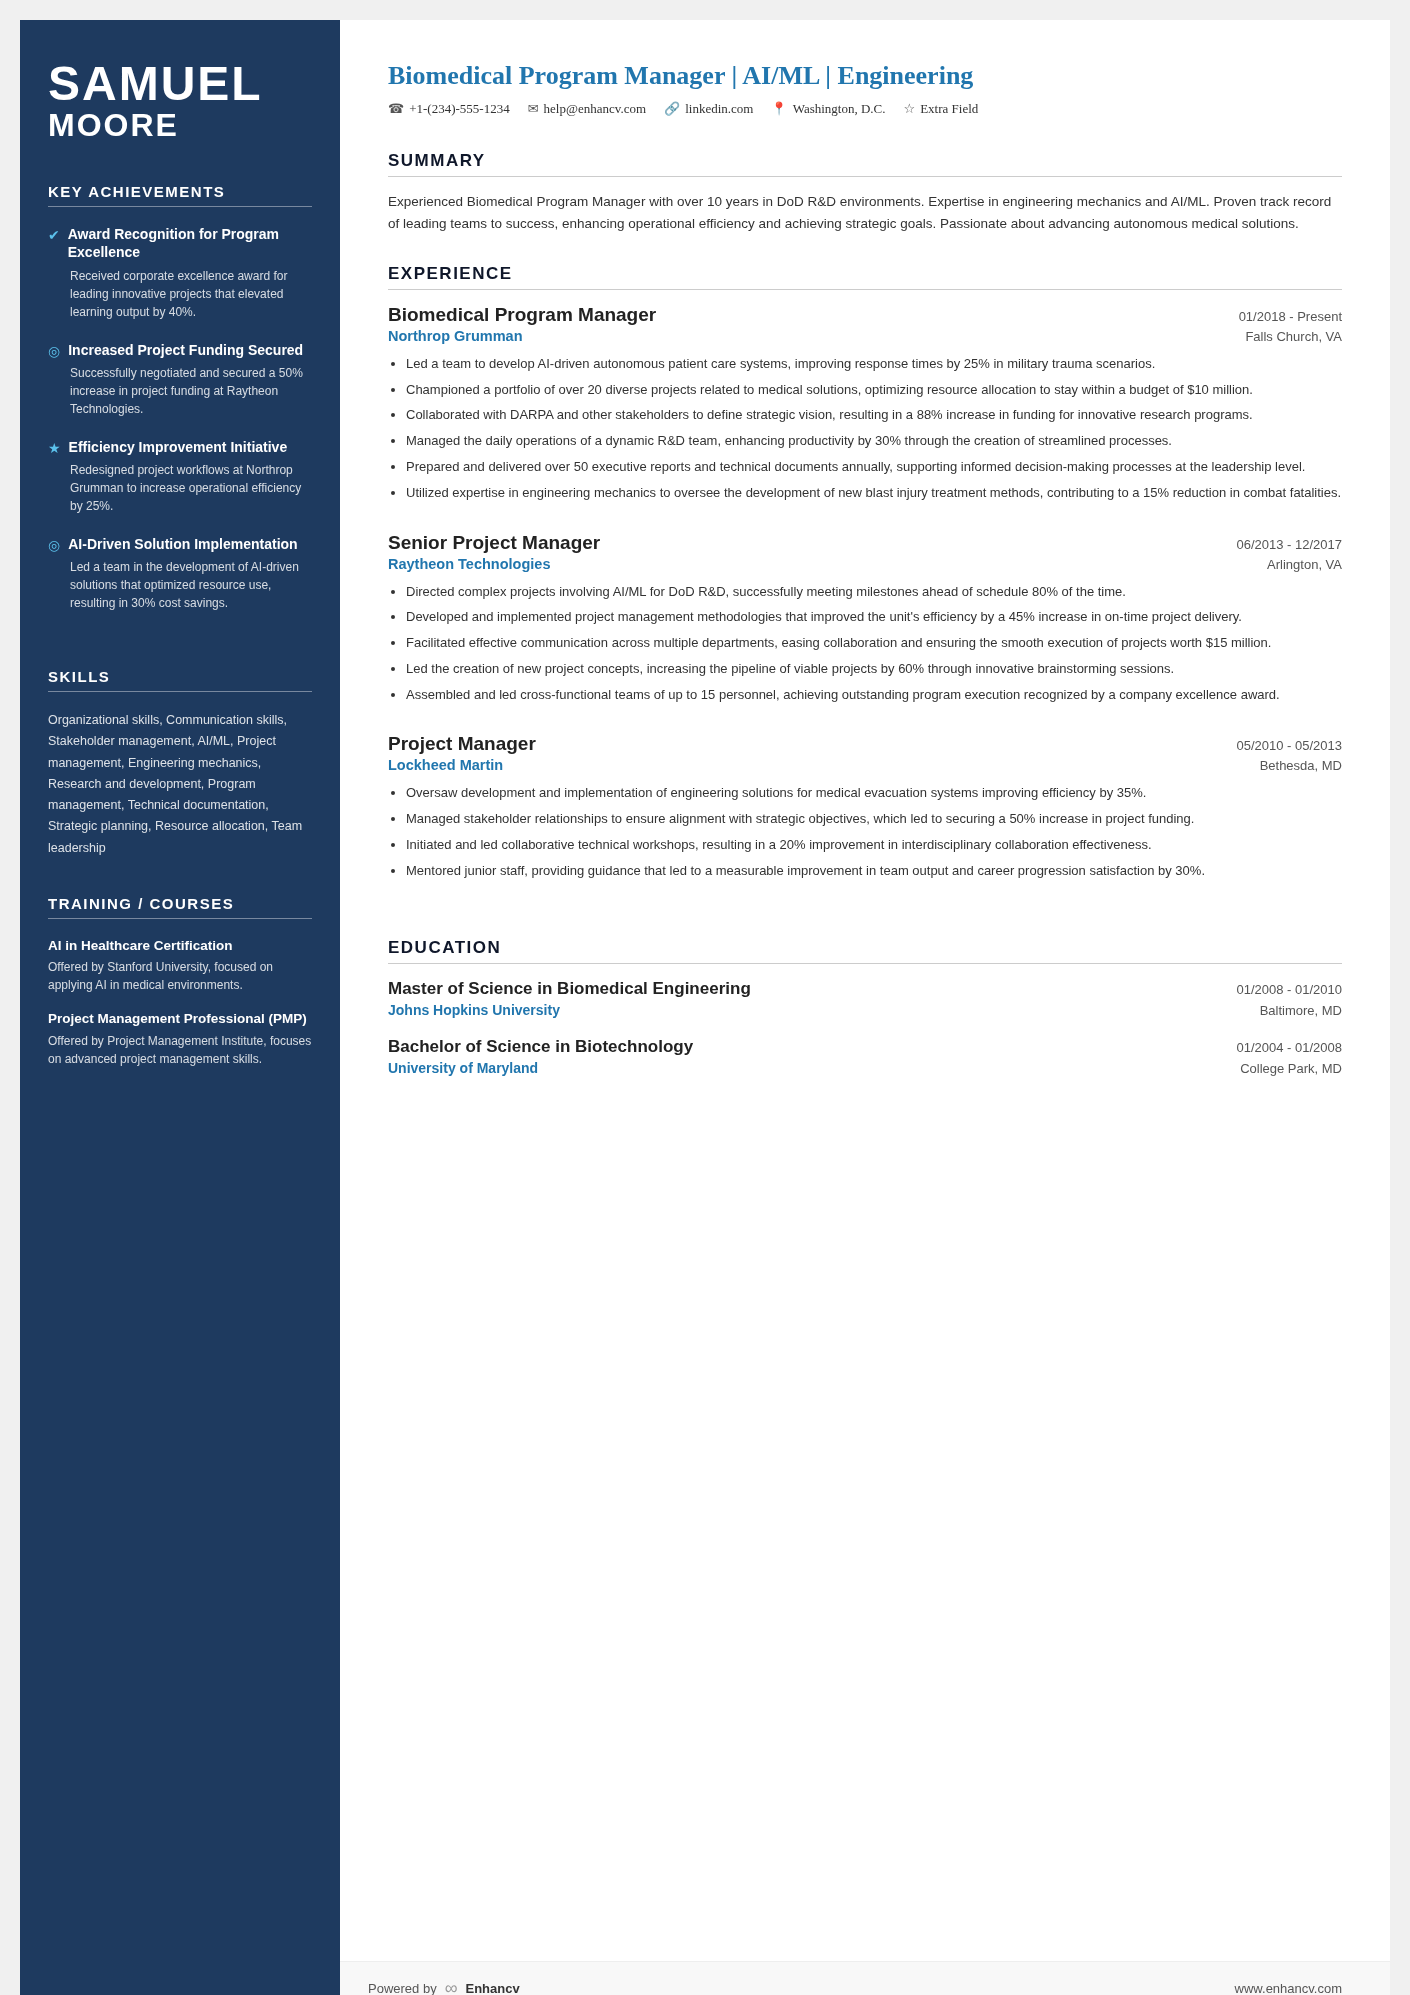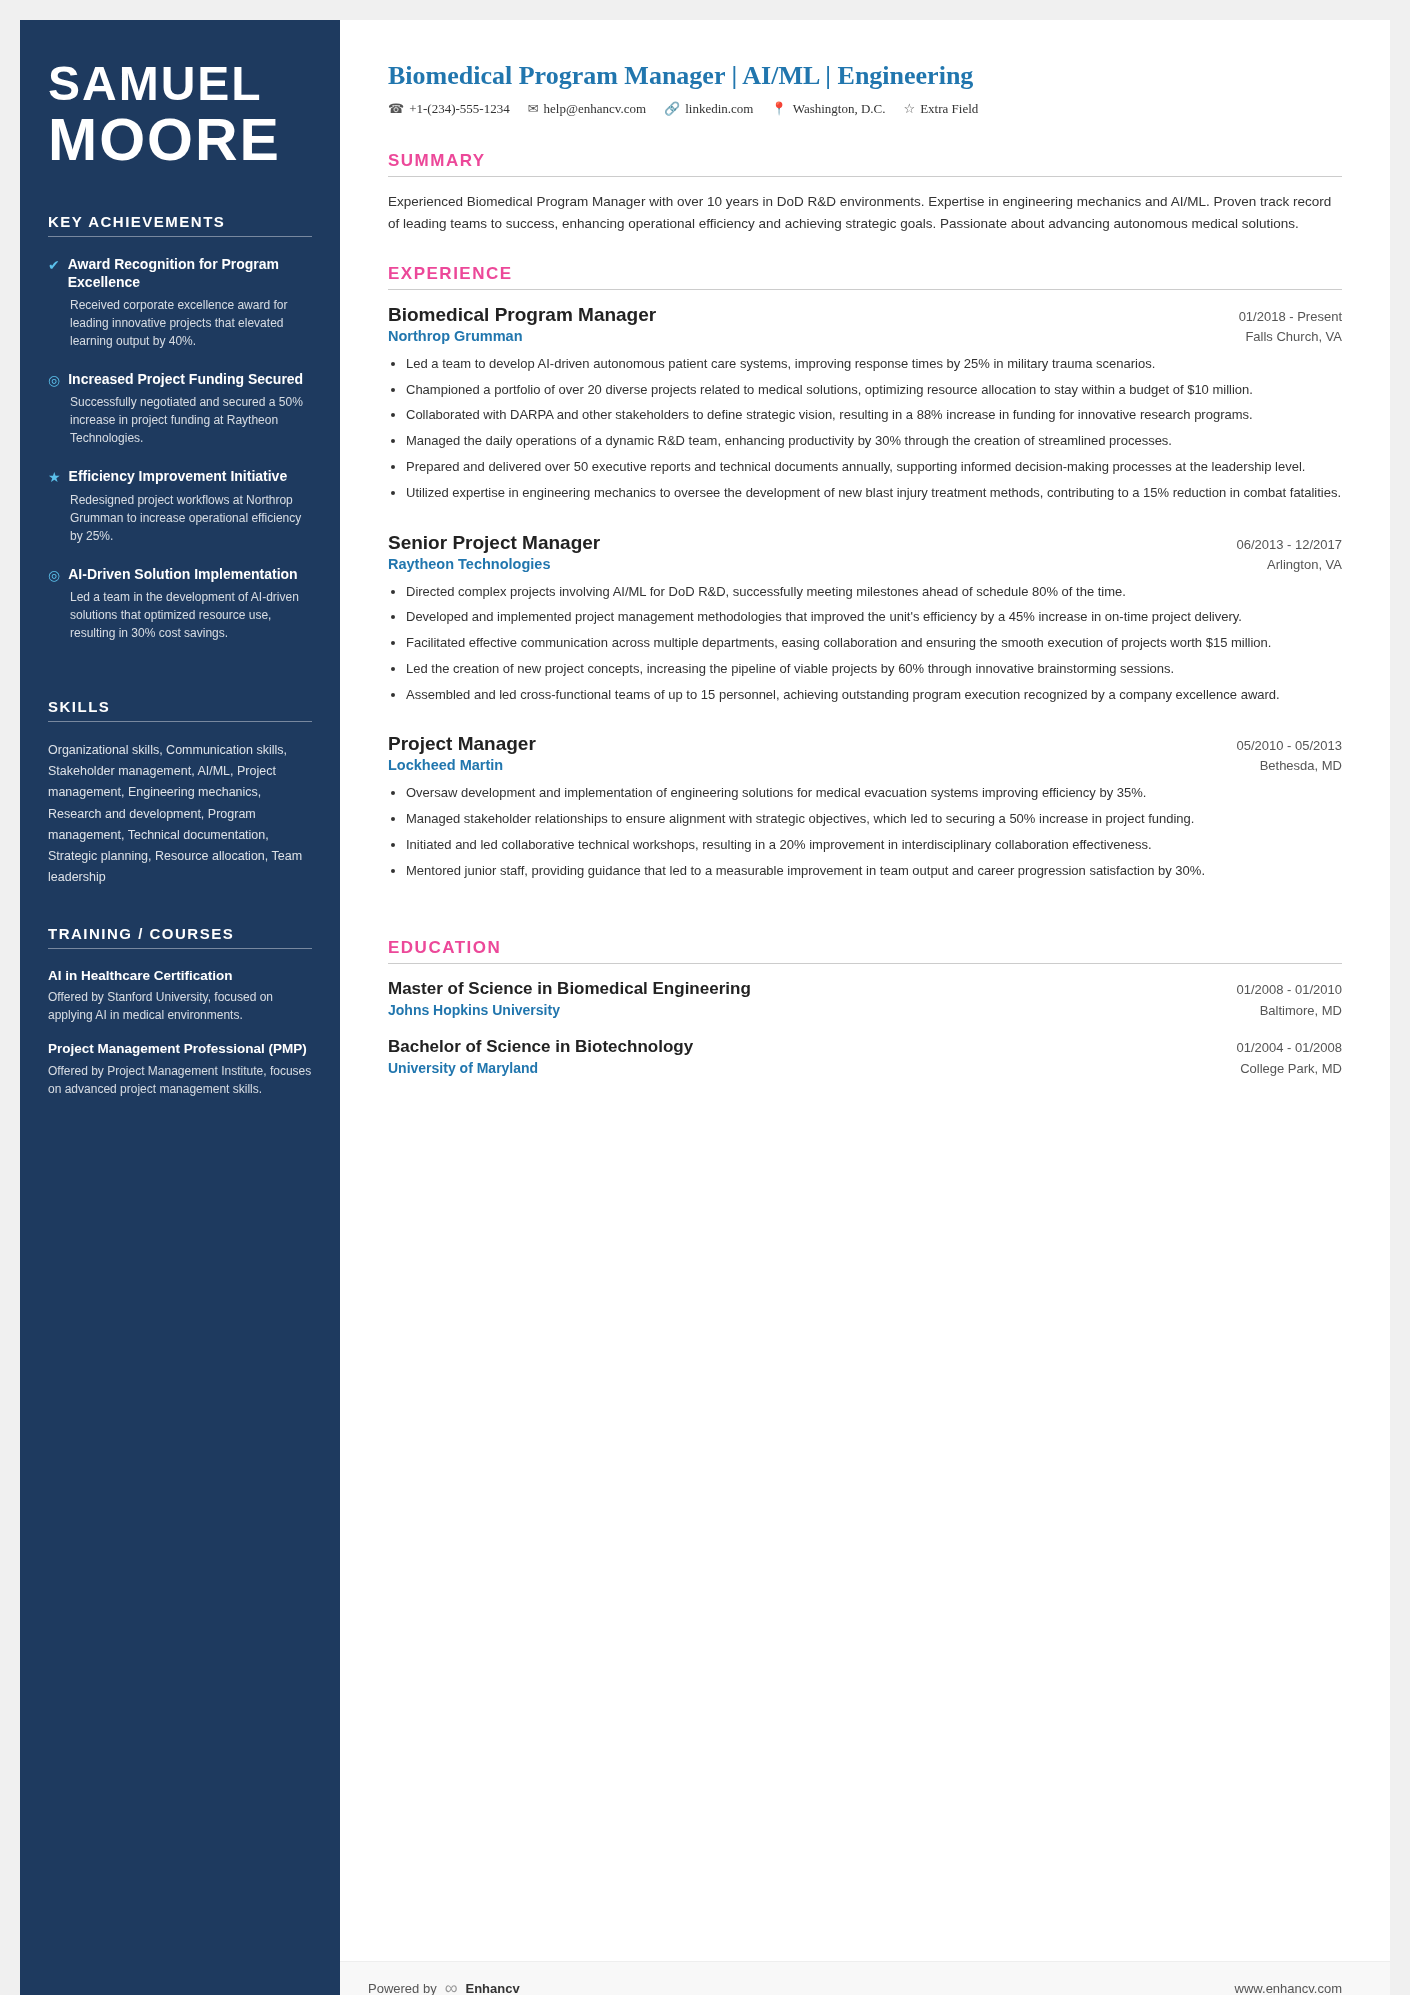--- a/index.html
+++ b/index.html
@@ -31,21 +31,21 @@
       margin-bottom: 40px;
     }
     .name-first {
       font-size: 48px;
       font-weight: 900;
       letter-spacing: 2px;
       line-height: 1;
       text-transform: uppercase;
     }
     .name-last {
-      font-size: 59px;
+      font-size: 32px;
       font-weight: 900;
       letter-spacing: 2px;
       line-height: 1.1;
       text-transform: uppercase;
     }
     .sidebar-section-title {
       font-size: 15px;
       font-weight: 700;
       letter-spacing: 1.5px;
       text-transform: uppercase;
@@ -137,21 +137,21 @@
     }
     .contact-icon {
       font-size: 13px;
       color: #555;
     }
     .main-section-title {
       font-size: 17px;
       font-weight: 700;
       letter-spacing: 1.5px;
       text-transform: uppercase;
-      color: #ec4899;
+      color: #0f172a;
       border-bottom: 1.5px solid #ccc;
       padding-bottom: 5px;
       margin-bottom: 14px;
     }
     .section-main {
       margin-bottom: 28px;
     }
     .summary-text {
       font-size: 13.5px;
       color: #333;

